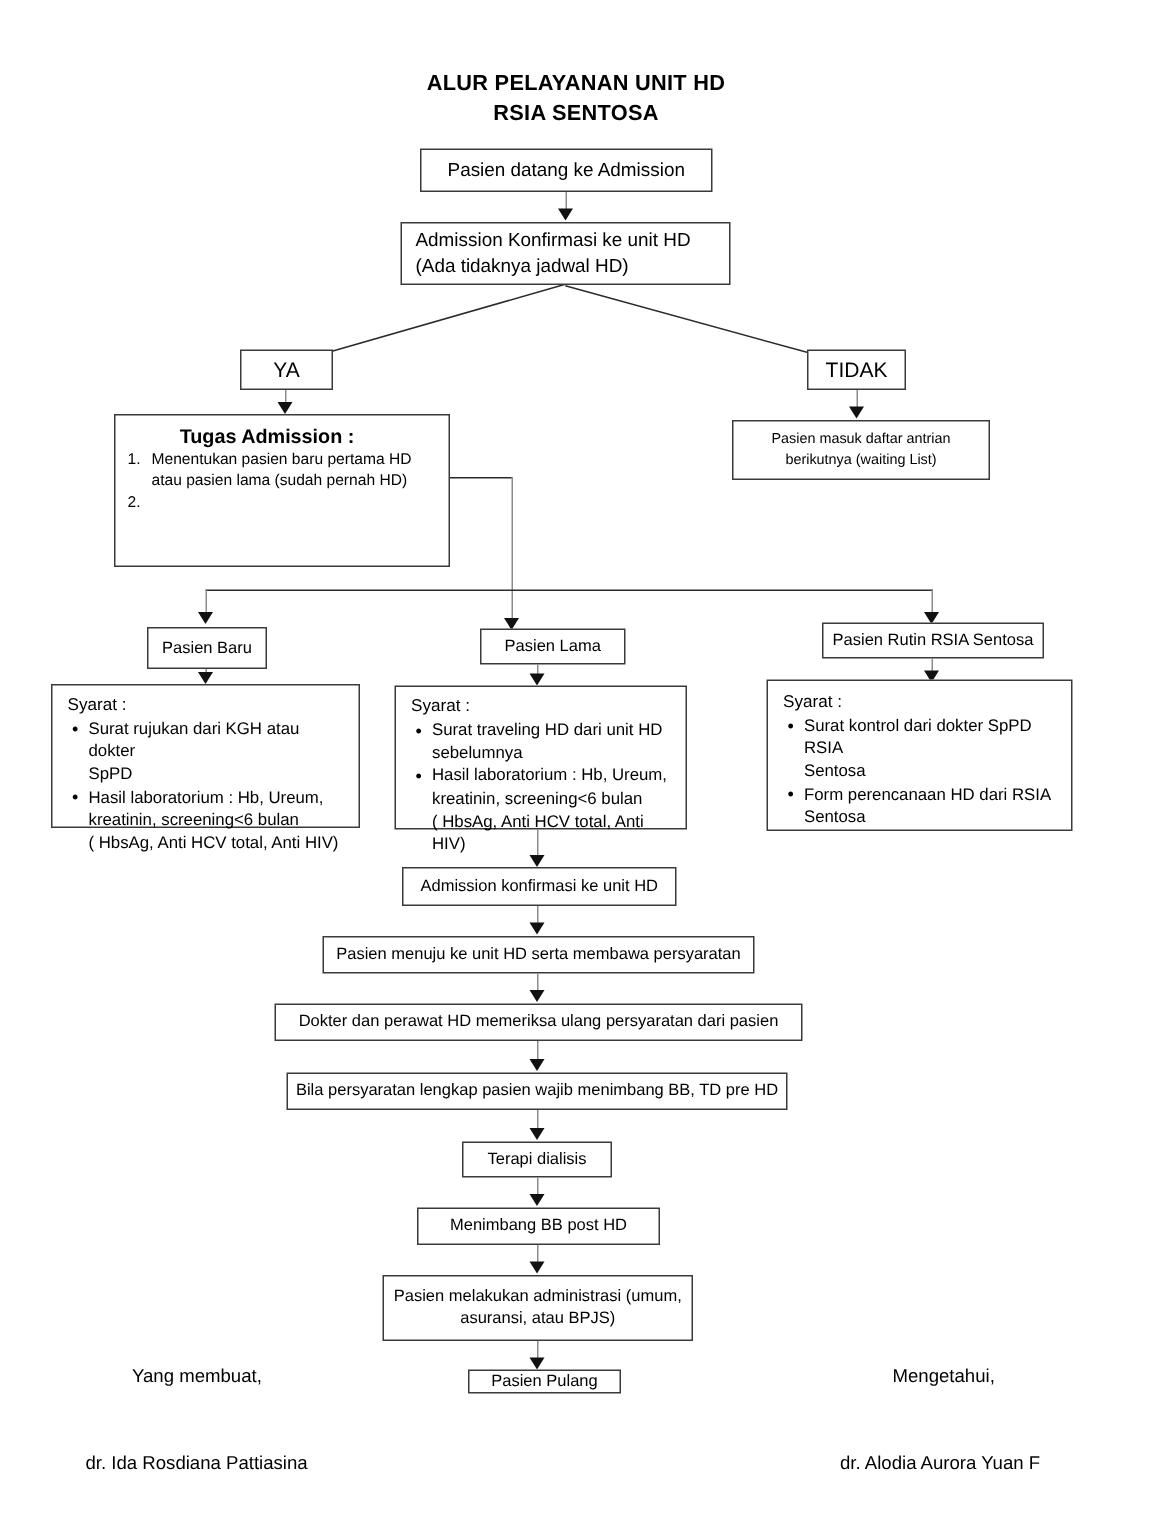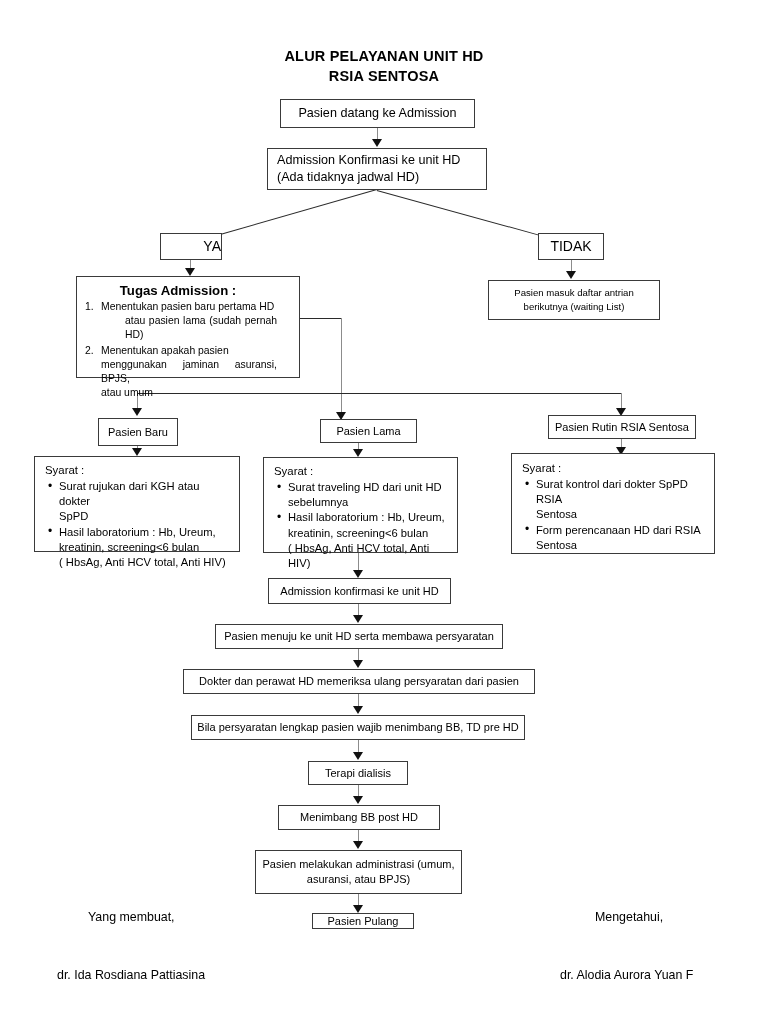--- a/index.html
+++ b/index.html
@@ -159,21 +159,21 @@
 
   <div class="box left pad" style="left:267px;top:148px;width:220px;height:42px;">
     <span class="t13">Admission Konfirmasi ke unit HD</span>
     <span class="t13">(Ada tidaknya jadwal HD)</span>
   </div>
 
   <div class="diag" style="left:377px;top:190px;width:163.3px;transform:rotate(164deg);"></div>
 
   <div class="diag" style="left:377px;top:190px;width:169.1px;transform:rotate(15.4deg);"></div>
 
-  <div class="box center" style="left:160px;top:233px;width:62px;height:27px;align-items:flex-end;">
+  <div class="box center" style="left:160px;top:233px;width:62px;height:27px;">
     <span class="t15">YA</span>
   </div>
   <div class="vline" style="left:190px;top:260px;height:12px;"></div>
   <div class="arrow" style="left:185px;top:268px;"></div>
 
   <div class="box center" style="left:538px;top:233px;width:66px;height:27px;">
     <span class="t15">TIDAK</span>
   </div>
   <div class="vline" style="left:571px;top:260px;height:14px;"></div>
   <div class="arrow" style="left:566px;top:271px;"></div>
@@ -183,30 +183,25 @@
     <span class="t10">berikutnya (waiting List)</span>
   </div>
 
   <div class="box left" style="left:76px;top:276px;width:224px;height:102px;padding:6px 22px 6px 2px;justify-content:flex-start;">
     <div class="tugas-head">Tugas Admission :</div>
     <ol class="numlist">
       <li>
         <span class="num">1.</span>
         <span class="body">
           <span class="just" style="display:block;">Menentukan pasien baru pertama HD</span>
-          <span style="display:block;margin-left:24px;">atau pasien lama (sudah pernah HD)</span>
+          <span style="display:block;">atau pasien lama (sudah pernah HD)</span>
         </span>
       </li>
       <li>
         <span class="num">2.</span>
-        <span class="body">
-          <span class="just" style="display:block;">Menentukan apakah pasien</span>
-          <span class="just" style="display:block;">menggunakan jaminan asuransi, BPJS,</span>
-          <span style="display:block;">atau umum</span>
-        </span>
       </li>
     </ol>
   </div>
 
   <div class="hline" style="left:300px;top:318px;width:42px;"></div>
   <div class="vline dark" style="left:341px;top:318px;height:104px;background:#8c8c8c;"></div>
 
   <div class="hline" style="left:137px;top:393px;width:485px;"></div>
   <div class="vline" style="left:137px;top:393px;height:17px;"></div>
   <div class="arrow" style="left:132px;top:408px;"></div>

